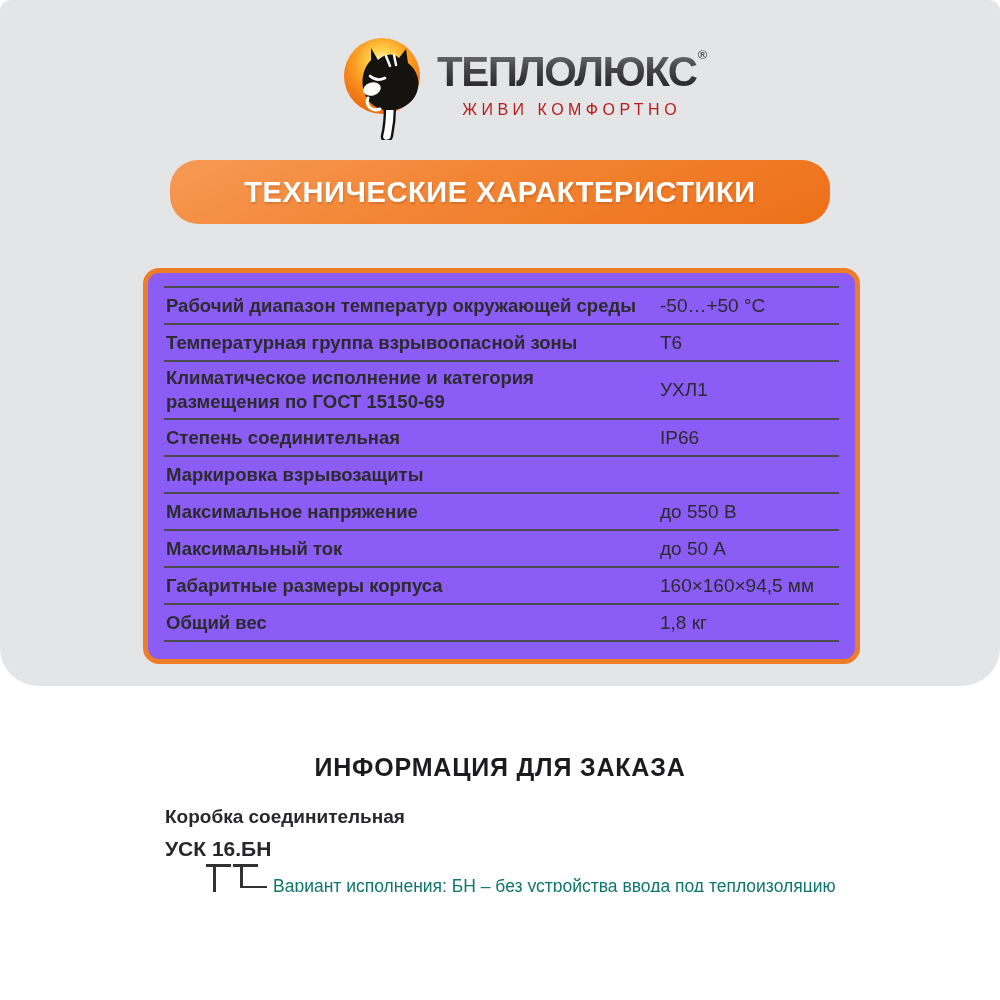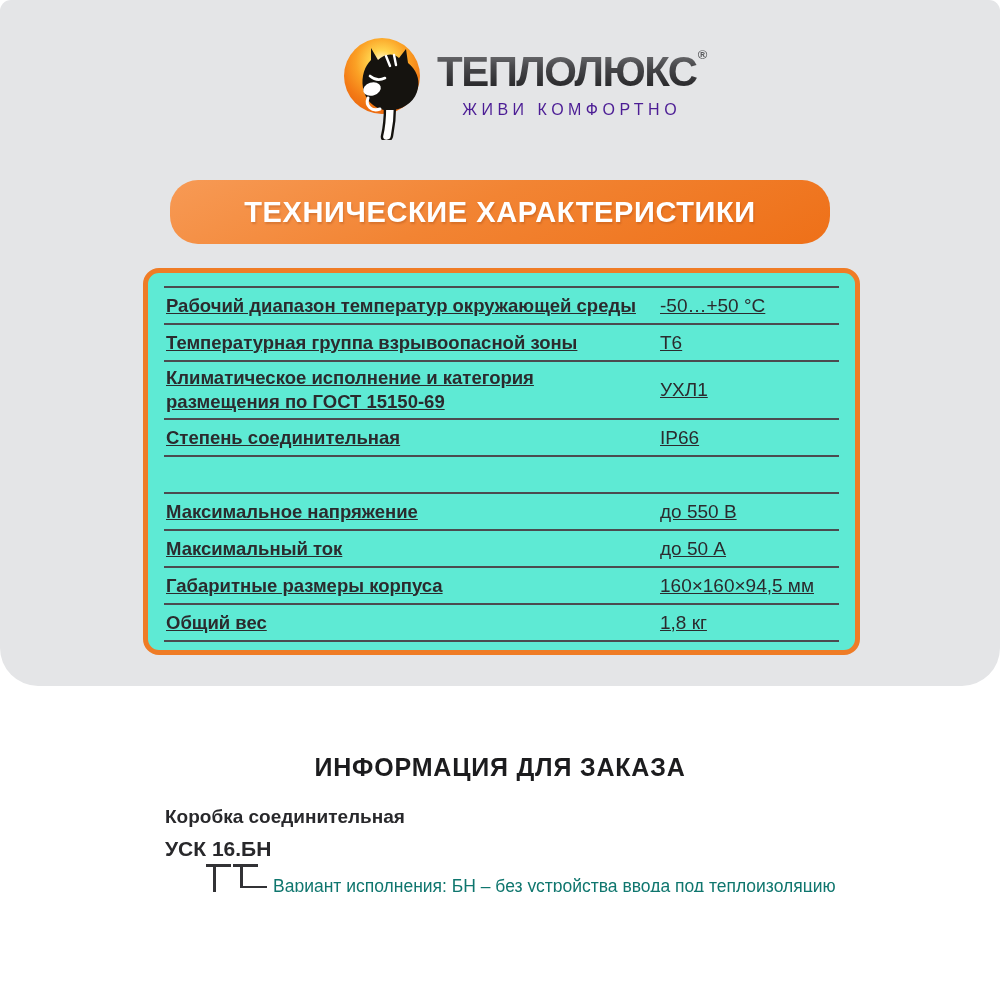--- a/index.html
+++ b/index.html
@@ -24,40 +24,39 @@
     .wordmark .wm-grad{
       background:linear-gradient(180deg,#7d7e81 0%,#4a4a4d 38%,#1c1c1e 100%);
       -webkit-background-clip:text;background-clip:text;color:transparent;
     }
   }
   .reg-mark{
     font-size:13px;font-weight:bold;color:#5a5b5e;vertical-align:top;
     position:relative;top:-3px;left:1px;letter-spacing:0;
   }
   .tagline{
-    margin-top:8px;text-align:center;font-size:16px;color:#4c1d95;
+    margin-top:8px;text-align:center;font-size:16px;color:#b91c1c;
     letter-spacing:4.5px;white-space:nowrap;
   }
   
   .banner{
-    position:absolute;left:170px;top:180px;width:660px;height:64px;
+    position:absolute;left:170px;top:160px;width:660px;height:64px;
     border-radius:28px;
     background:linear-gradient(155deg,#f79a55 0%,#f28433 45%,#ee7018 100%);
     display:flex;align-items:center;justify-content:center;
   }
   .banner-text{
     color:#ffffff;font-weight:bold;font-size:29px;letter-spacing:0.6px;
     text-shadow:1px 2px 2px rgba(120,40,0,0.22);white-space:nowrap;
   }
   
   .spec-table{
     position:absolute;left:143px;top:268px;width:717px;box-sizing:border-box;
-    background:#5eead4;border:5px solid #ef7c26;border-radius:16px;
-    padding:13px 16px 8px 16px;
-    text-decoration:underline;
+    background:#8b5cf6;border:5px solid #ef7c26;border-radius:16px;
+    padding:13px 16px 17px 16px;
   }
   .spec-rows{border-top:2px solid #4b4b4f;}
   .spec-row{
     display:flex;align-items:center;border-bottom:2px solid #4b4b4f;
     padding:4px 2px;min-height:27px;
   }
   .spec-label{
     width:494px;box-sizing:border-box;padding-right:12px;
     font-weight:bold;font-size:18.5px;line-height:24px;color:#2b2b2e;
   }
@@ -136,20 +135,21 @@
           </div>
           <div class="spec-row">
             <div class="spec-label">Климатическое исполнение и категория размещения по ГОСТ 15150-69</div>
             <div class="spec-value">УХЛ1</div>
           </div>
           <div class="spec-row">
             <div class="spec-label">Степень соединительная</div>
             <div class="spec-value">IP66</div>
           </div>
           <div class="spec-row">
+            <div class="spec-label">Маркировка взрывозащиты</div>
           </div>
           <div class="spec-row">
             <div class="spec-label">Максимальное напряжение</div>
             <div class="spec-value">до 550 В</div>
           </div>
           <div class="spec-row">
             <div class="spec-label">Максимальный ток</div>
             <div class="spec-value">до 50 А</div>
           </div>
           <div class="spec-row">

